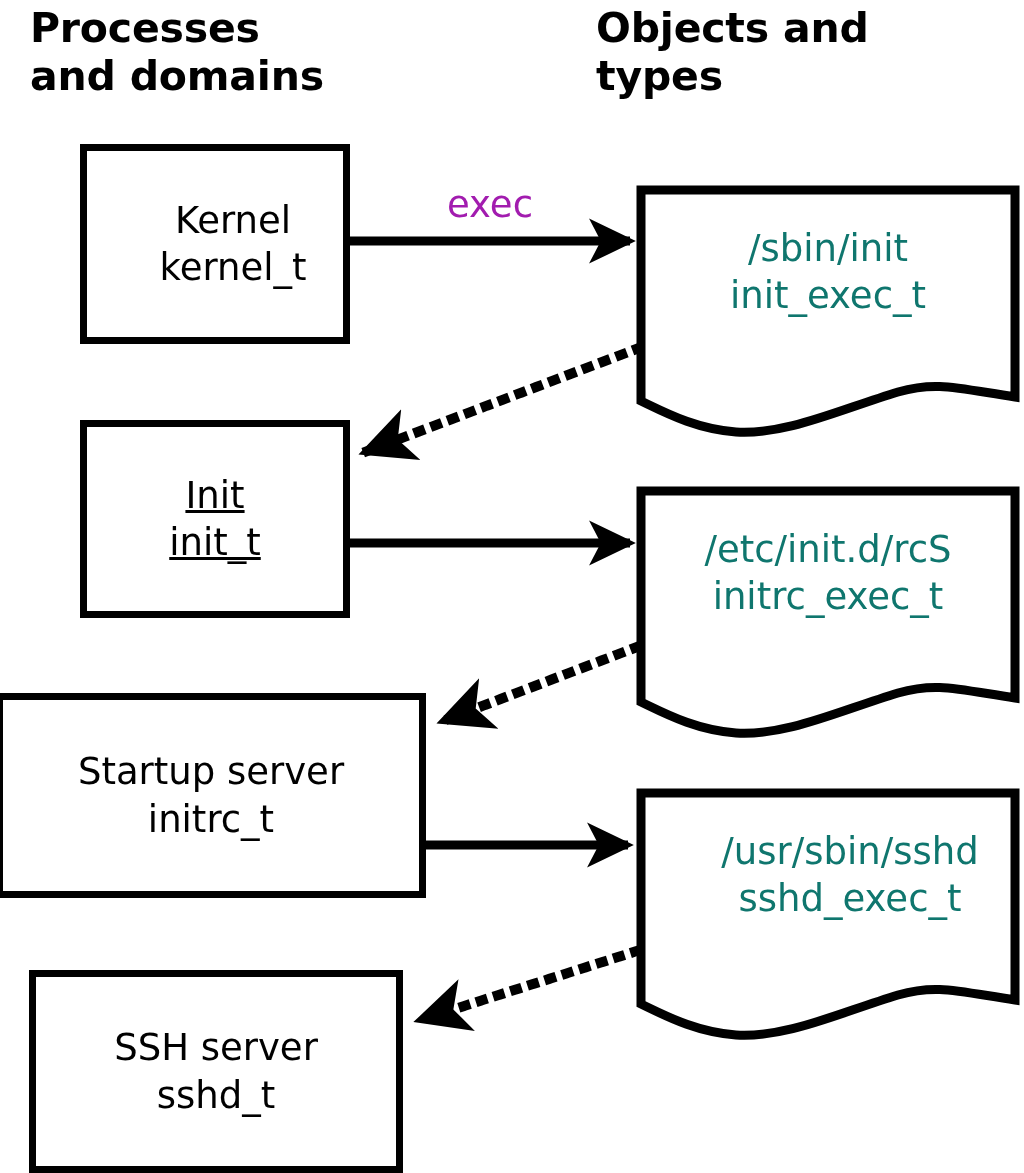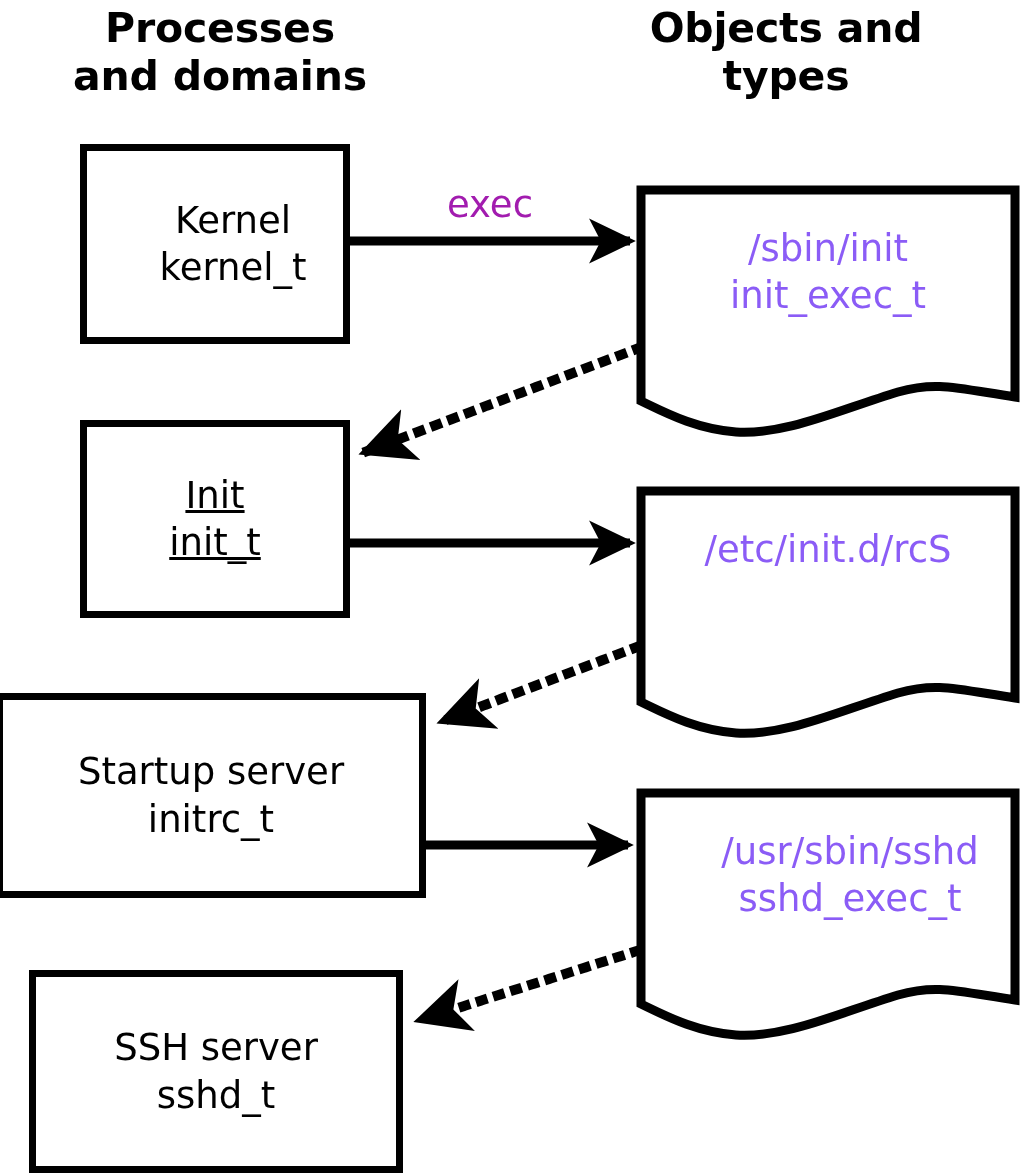--- a/index.html
+++ b/index.html
@@ -14,21 +14,21 @@
     height: 1173px;
     background: #ffffff;
     overflow: hidden;
     font-family: "DejaVu Sans", "Liberation Sans", sans-serif;
   }
   .col-header {
     position: absolute;
     font-weight: bold;
     font-size: 41px;
     line-height: 1.18;
-    text-align: center;
+    text-align: left;
     color: #000000;
     white-space: pre-line;
     letter-spacing: -0.2px;
   }
   #header-left  { left: 30px;  top: 4px;  width: 380px; }
   #header-right { left: 596px; top: 4px;  width: 380px; }
 
   .proc-box {
     position: absolute;
     box-sizing: border-box;
@@ -49,21 +49,21 @@
   .doc-shape {
     position: absolute;
     z-index: 3;
   }
   .doc-shape svg { display: block; overflow: visible; }
   .doc-label {
     position: absolute;
     left: 0;
     width: 100%;
     text-align: center;
-    color: #8b5cf6;
+    color: #0f766e;
     font-size: 37px;
     line-height: 1.28;
     pointer-events: none;
   }
   .doc-label .l1, .doc-label .l2 { display: block; white-space: nowrap; }
 
   .edge-layer {
     position: absolute;
     left: 0; top: 0;
     width: 1024px;
@@ -143,20 +143,21 @@
       <span class="l2">init_exec_t</span>
     </div>
   </div>
 
   <div class="doc-shape" id="doc-initrc-exec" style="left:636px; top:486px; width:384px; height:252px;">
     <svg width="384" height="252" viewBox="0 0 384 252">
       <path d="M 5 5 L 379 5 L 379 212 C 320 203 300 196 262 207 C 200 226 150 250 100 247 C 60 244 30 228 5 216 Z" fill="#ffffff" stroke="#000000" stroke-width="9" stroke-linejoin="miter"></path>
     </svg>
     <div class="doc-label" style="top:40px;">
       <span class="l1">/etc/init.d/rcS</span>
+      <span class="l2">initrc_exec_t</span>
     </div>
   </div>
 
   <div class="doc-shape" id="doc-sshd-exec" style="left:636px; top:788px; width:428px; height:252px;">
     <svg width="384" height="252" viewBox="0 0 384 252">
       <path d="M 5 5 L 379 5 L 379 212 C 320 203 300 196 262 207 C 200 226 150 250 100 247 C 60 244 30 228 5 216 Z" fill="#ffffff" stroke="#000000" stroke-width="9" stroke-linejoin="miter"></path>
     </svg>
     <div class="doc-label" style="top:40px;">
       <span class="l1">/usr/sbin/sshd</span>
       <span class="l2">sshd_exec_t</span>

